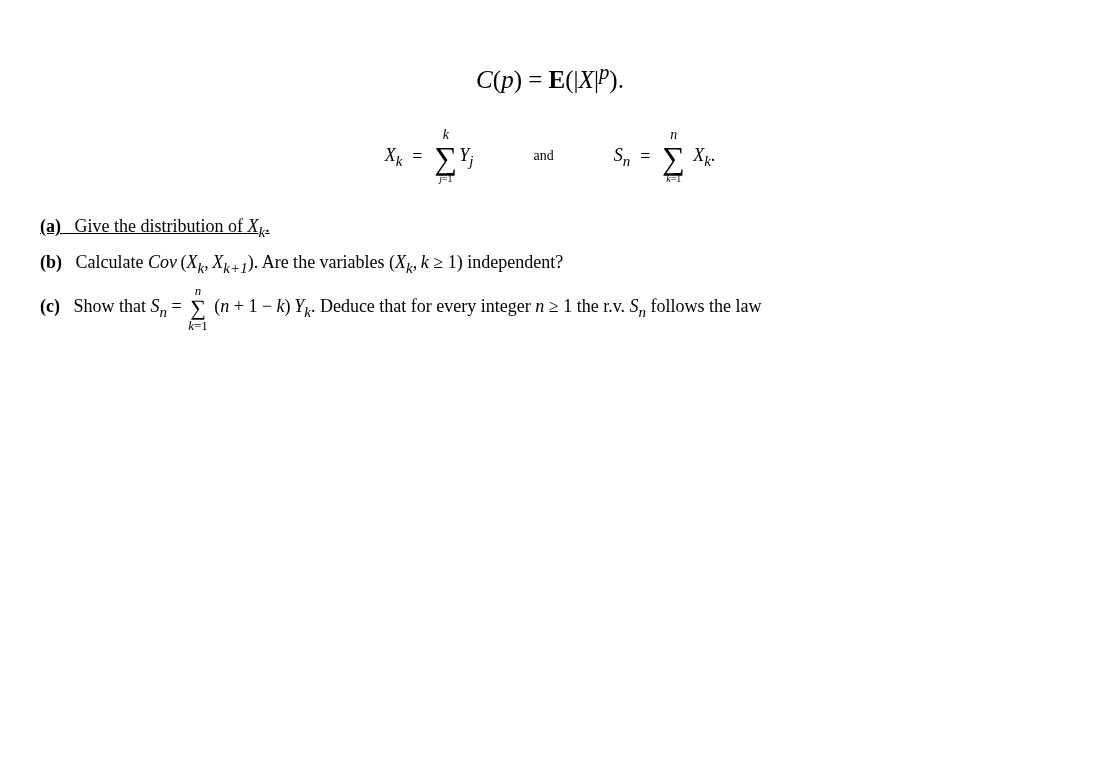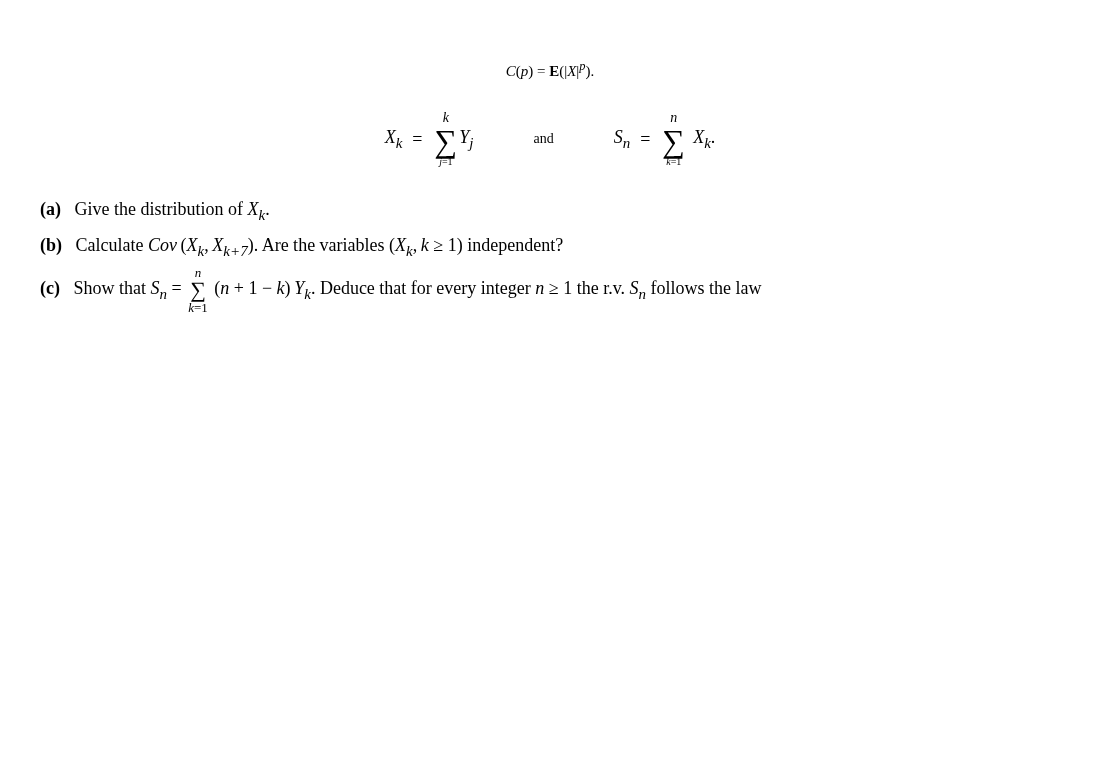--- a/index.html
+++ b/index.html
@@ -16,21 +16,21 @@
     .content {
       max-width: 1020px;
     }
     .paragraph {
       margin-bottom: 18px;
       text-align: justify;
     }
     .centered-formula {
       text-align: center;
       margin: 24px 0 28px 0;
-      font-size: 15px;
+      font-size: 25px;
     }
     .double-formula {
       display: flex;
       justify-content: center;
       align-items: center;
       gap: 60px;
       margin: 20px 0 28px 0;
     }
     .sum-symbol {
       font-size: 32px;
@@ -100,28 +100,28 @@
         <span class="sum-limits-top"><em>n</em></span>
         <span class="sum-symbol">∑</span>
         <span class="sum-limits-bot"><em>k</em>=1</span>
       </span>
       <span style="margin-left: 6px;">
         <em>X<sub>k</sub></em>.
       </span>
     </div>
   </div>
 
-  <div class="paragraph" style="margin-bottom: 4px;">
+  <div class="paragraph" style="margin-bottom: 4px; text-decoration: underline;">
     <span class="part-label">(a)</span>
     &nbsp; Give the distribution of <em>X<sub>k</sub></em>.
   </div>
 
   <div class="paragraph" style="margin-bottom: 4px;">
     <span class="part-label">(b)</span>
-    &nbsp; Calculate <em>Cov</em> (<em>X<sub>k</sub></em>, <em>X<sub>k+7</sub></em>). Are the variables (<em>X<sub>k</sub></em>, <em>k</em> ≥ 1) independent?
+    &nbsp; Calculate <em>Cov</em> (<em>X<sub>k</sub></em>, <em>X<sub>k+1</sub></em>). Are the variables (<em>X<sub>k</sub></em>, <em>k</em> ≥ 1) independent?
   </div>
 
   <div class="paragraph">
     <span class="part-label">(c)</span>
     &nbsp; Show that <em>S<sub>n</sub></em> =
     <span class="inline-sum" style="display:inline-flex; margin: 0 2px;">
       <span style="font-size: 13px; line-height: 1;"><em>n</em></span>
       <span style="font-size: 22px; line-height: 1;">∑</span>
       <span style="font-size: 13px; line-height: 1;"><em>k</em>=1</span>
     </span>

